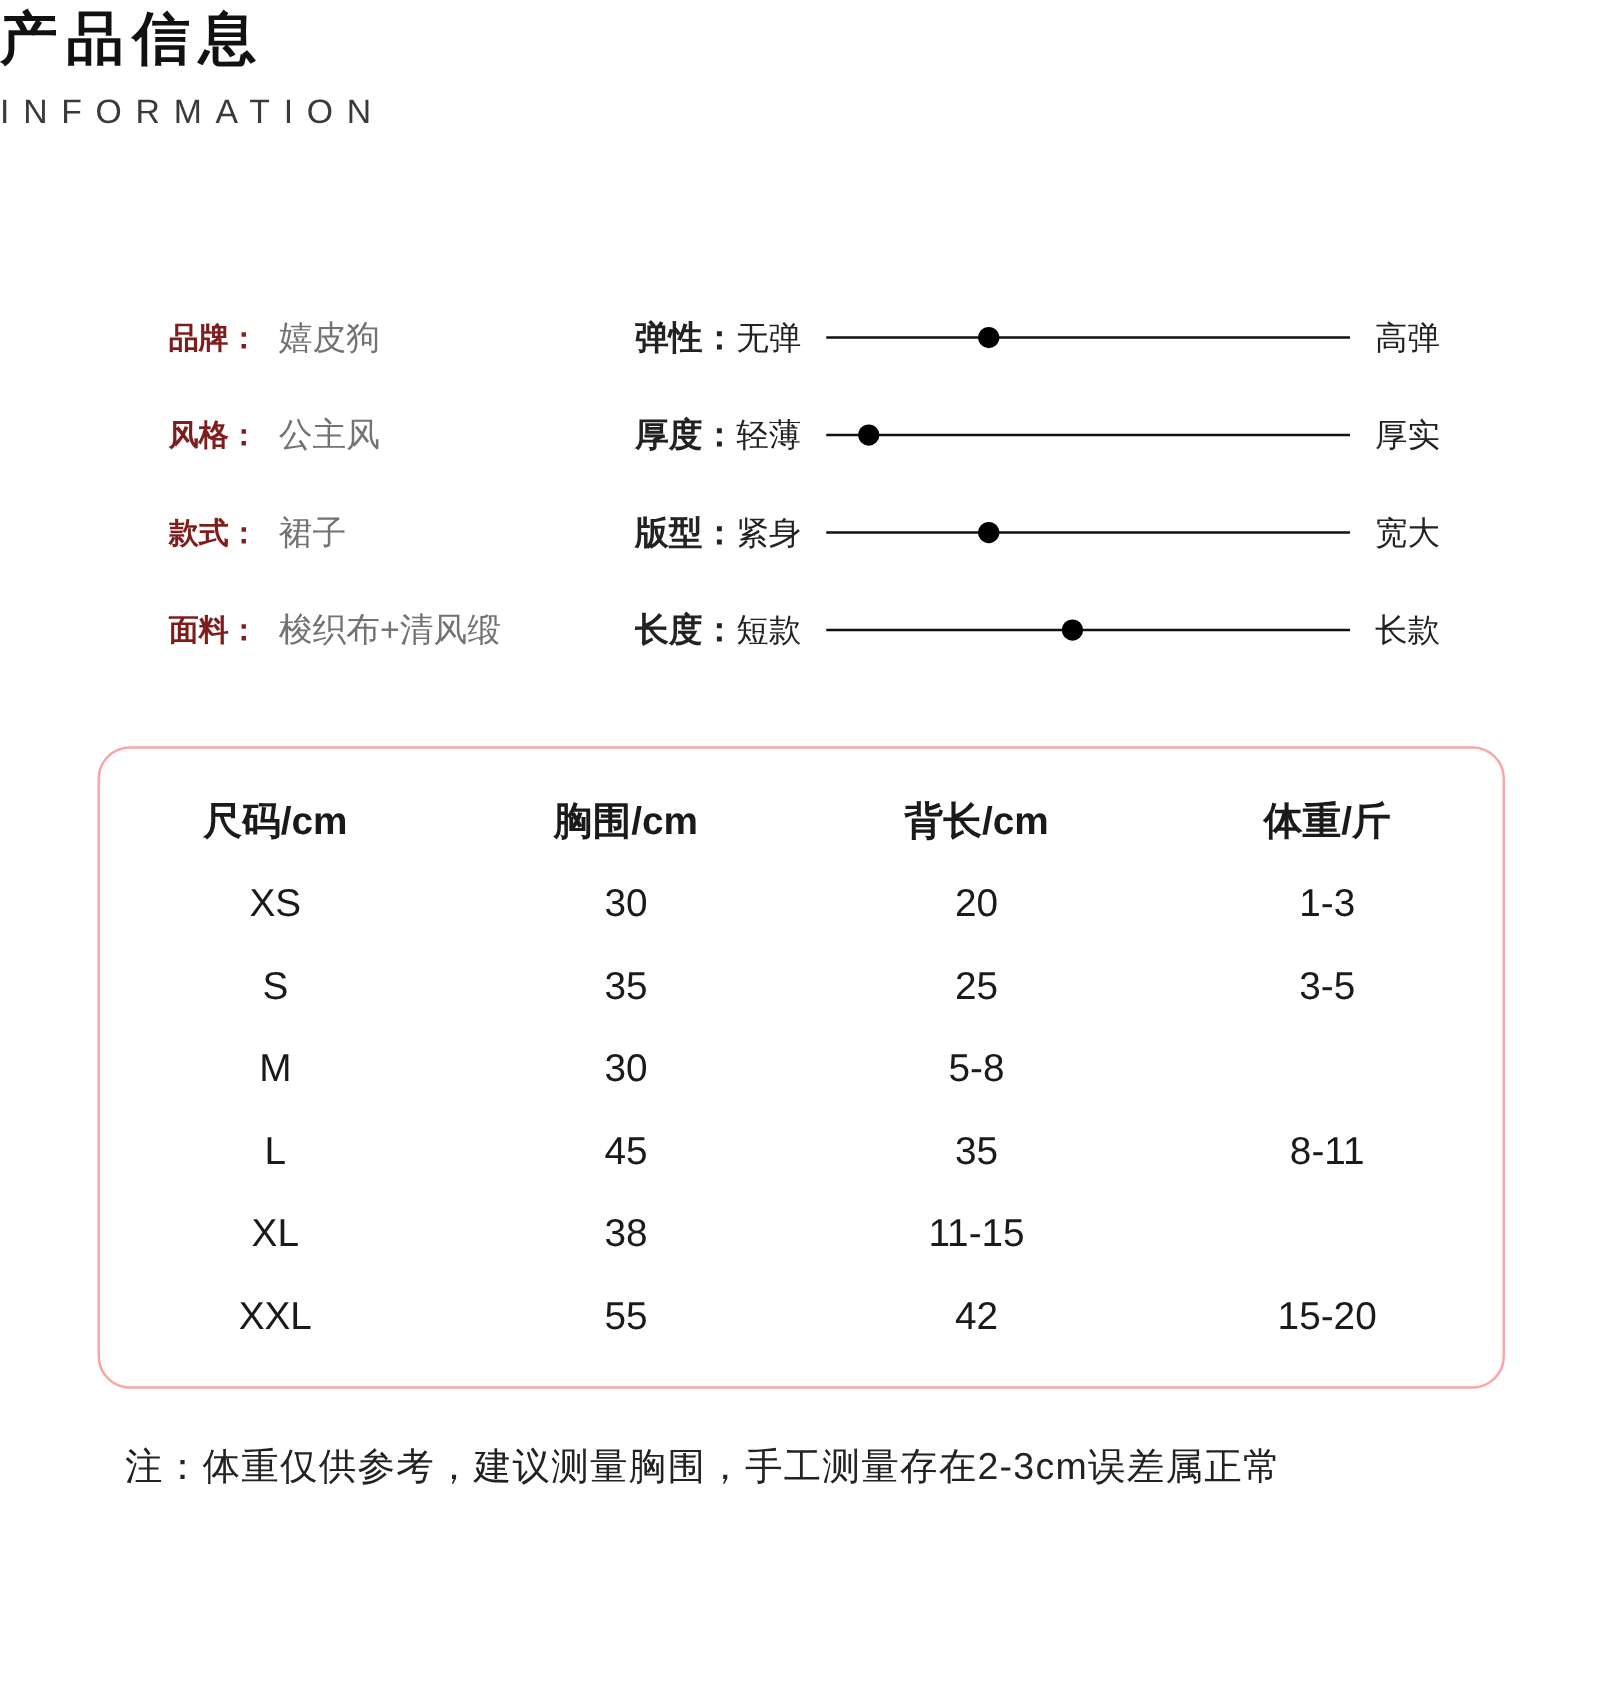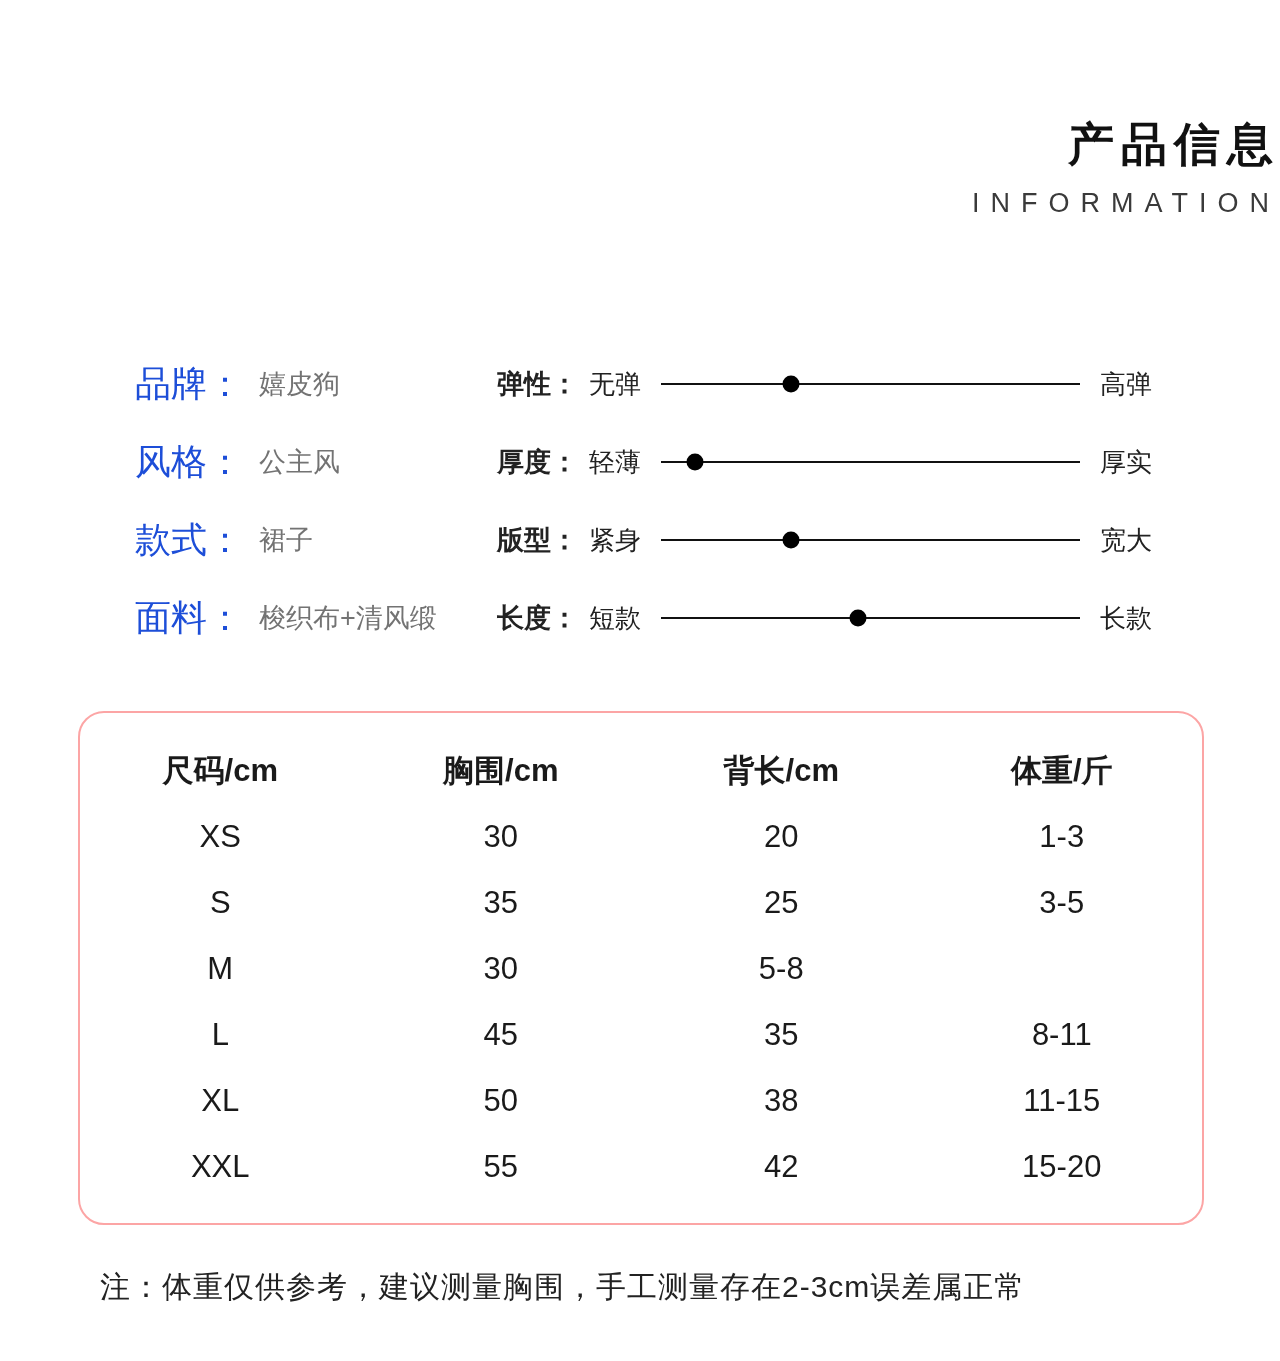--- a/index.html
+++ b/index.html
@@ -3,32 +3,32 @@
 <meta charset="utf-8">
 <style>
   * { margin: 0; padding: 0; box-sizing: border-box; }
   html, body {
     width: 1280px; height: 1361px;
     background: #ffffff;
     font-family: "Liberation Sans", "DejaVu Sans", sans-serif;
     color: #1a1a1a;
     overflow: hidden;
   }
-  .header { padding-top: 102px; text-align: right; margin-top: 12px; }
+  .header { text-align: left; }
   .title { font-size: 46px; font-weight: 700; letter-spacing: 7px; color: #111; }
   .subtitle { margin-top: 12px; font-size: 27px; letter-spacing: 11px; color: #3a3a3a; }
 
   .info-section { display: flex; margin-top: 126px; padding: 0 128px 0 135px; }
   .attributes { width: 362px; }
   .attr-row { height: 78px; display: flex; align-items: center; }
-  .attr-label { font-size: 36px; font-weight: 400; color: #1d4ed8; white-space: nowrap; }
+  .attr-label { font-size: 24px; font-weight: 700; color: #7f1d1d; white-space: nowrap; }
   .attr-value { font-size: 27px; margin-left: 16px; color: #737373; white-space: nowrap; }
 
   .sliders { flex: 1; }
-  .slider-row { height: 78px; display: flex; align-items: center; }
+  .slider-row { height: 78px; display: flex; align-items: center; text-align: right; }
   .slider-label { font-size: 27px; font-weight: 700; width: 92px; color: #222; white-space: nowrap; }
   .slider-end { font-size: 26px; color: #222; white-space: nowrap; }
   .slider-track { flex: 1; height: 2px; background: #111; position: relative; margin: 0 20px; }
   .slider-dot {
     position: absolute; top: 50%; transform: translate(-50%, -50%);
     width: 17px; height: 17px; background: #000; border-radius: 50%;
   }
 
   .size-table {
     margin: 54px 76px 0 78px;
@@ -135,21 +135,20 @@
     <span>5-8</span>
   </div>
   <div class="table-row">
     <span>L</span>
     <span>45</span>
     <span>35</span>
     <span>8-11</span>
   </div>
   <div class="table-row">
     <span>XL</span>
-    <span>50</span>
     <span>38</span>
     <span>11-15</span>
   </div>
   <div class="table-row">
     <span>XXL</span>
     <span>55</span>
     <span>42</span>
     <span>15-20</span>
   </div>
 </div>

